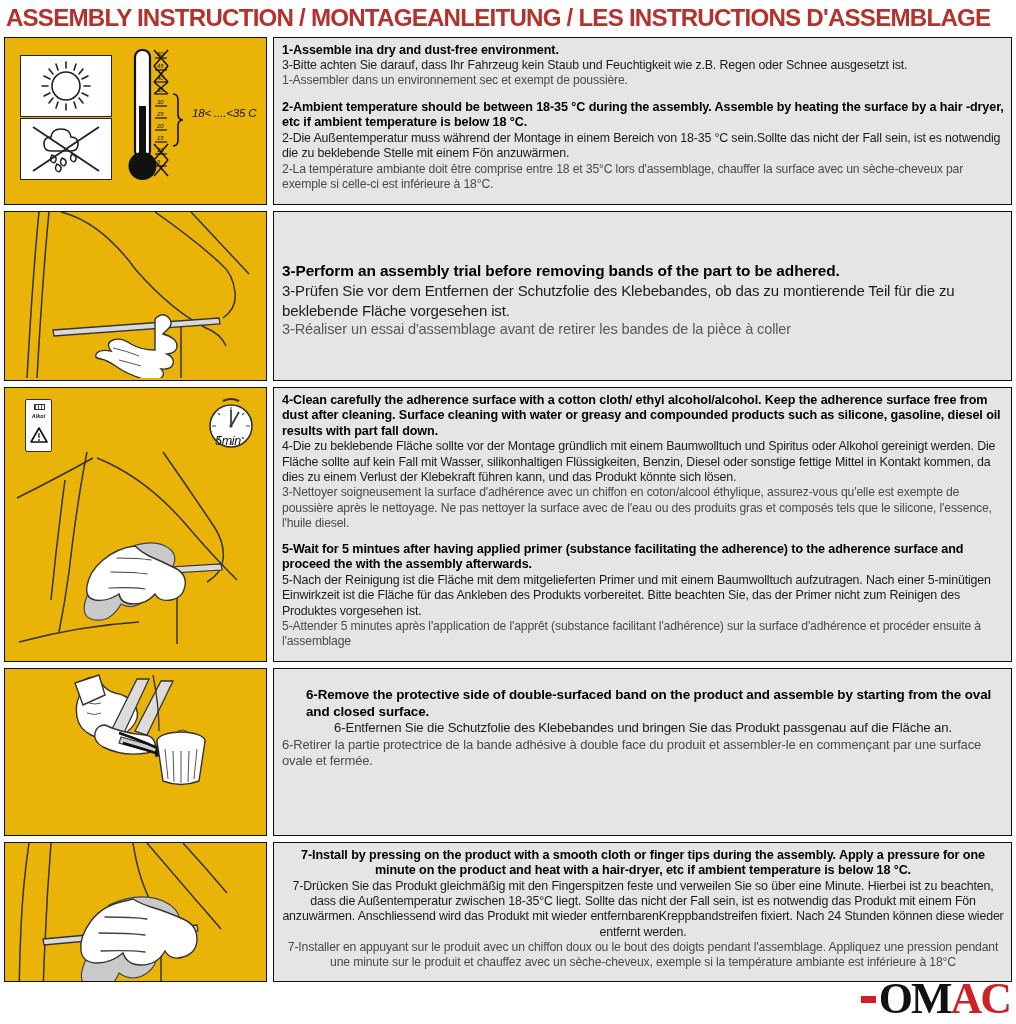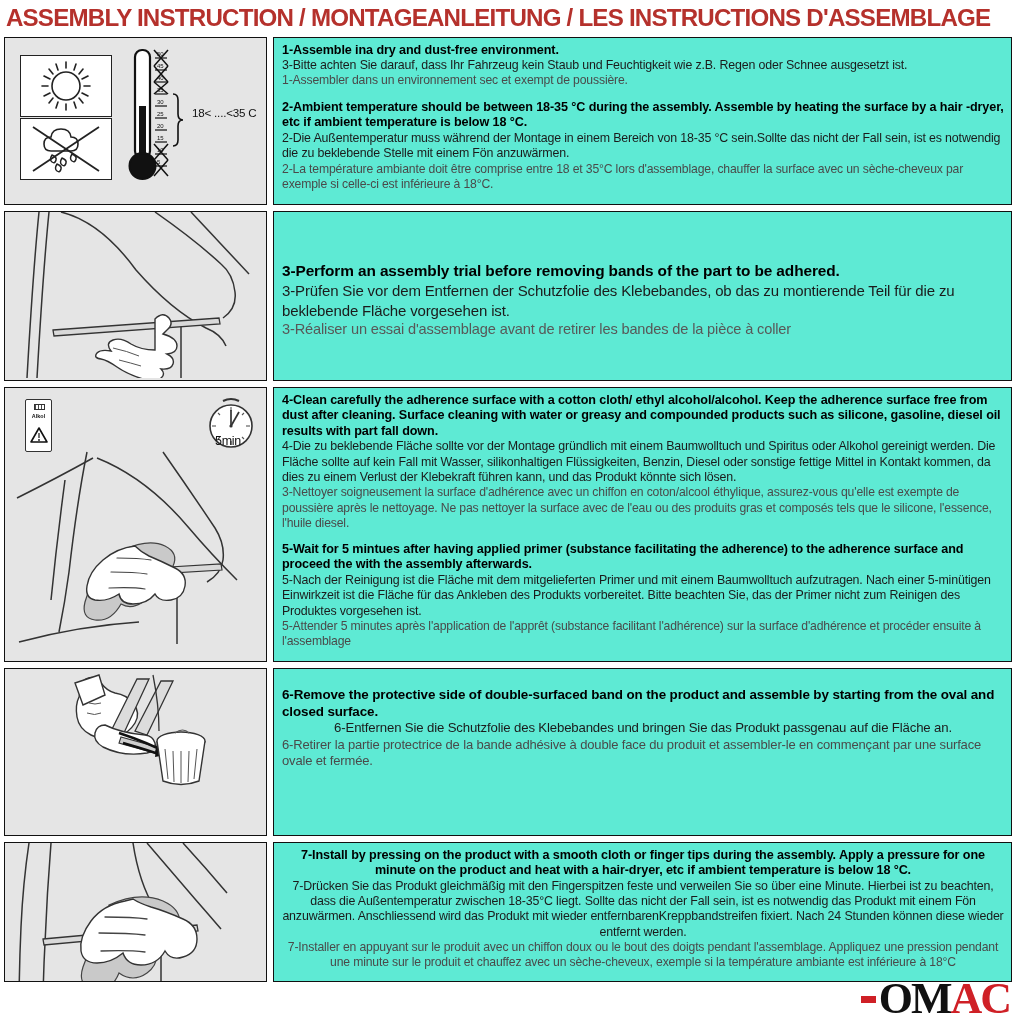--- a/index.html
+++ b/index.html
@@ -23,50 +23,51 @@
     transform:scaleX(0.985);
     transform-origin:left center;
   }
 
   
   .rows{display:flex;flex-direction:column;gap:6px;padding:0 4px 2px 4px;box-sizing:border-box;}
   .row{display:flex;gap:6px;}
   .fig{
     width:263px;flex:0 0 263px;
     border:1.6px solid #111;
-    background:#e5e5e5;
+    background:#eab308;
     position:relative;
     box-sizing:border-box;
     overflow:hidden;
+    font-style:italic;
   }
   .txt{
     flex:1 1 auto;
     border:1.6px solid #111;
-    background:#5eead4;
+    background:#e5e5e5;
     box-sizing:border-box;
     padding:5px 7px 5px 8px;
     overflow:hidden;
   }
   .row-a .fig,.row-a .txt{height:168px;}
   .row-b .fig,.row-b .txt{height:170px;}
   .row-c .fig,.row-c .txt{height:275px;}
   .row-d .fig,.row-d .txt{height:168px;}
   .row-e .fig,.row-e .txt{height:140px;text-align:center;}
 
   
   .blk{margin:0 0 2px 0;}
   .en{font-weight:bold;font-size:12.6px;line-height:1.24;color:#000;letter-spacing:-0.1px;}
   .de{font-weight:normal;font-size:12.4px;line-height:1.24;color:#1b1b1b;letter-spacing:-0.15px;}
   .fr{font-weight:normal;font-size:12.2px;line-height:1.24;color:#4a4a4a;letter-spacing:-0.15px;}
   .gap{height:9px;}
   .pad-top-3{padding-top:44px;}
   .big .en{font-size:15.4px;line-height:1.32;}
   .big .de{font-size:15.0px;line-height:1.32;color:#1b1b1b;}
   .big .fr{font-size:14.6px;line-height:1.32;color:#585858;}
-  .mid .en{font-size:13.4px;line-height:1.28;}
+  .mid .en{font-size:13.4px;line-height:1.28;margin-left:24px;}
   .mid .de{font-size:13.2px;line-height:1.28;text-align:center;}
   .mid .fr{font-size:13.0px;line-height:1.28;}
 
   
   .f1-box{position:absolute;border:1.4px solid #222;background:#fff;box-sizing:border-box;}
   .f1-sun{left:15px;top:17px;width:92px;height:62px;}
   .f1-rain{left:15px;top:80px;width:92px;height:62px;}
   .lbl-range{
     position:absolute;left:187px;top:68px;
     font-size:11.6px;color:#111;white-space:nowrap;letter-spacing:-0.2px;

